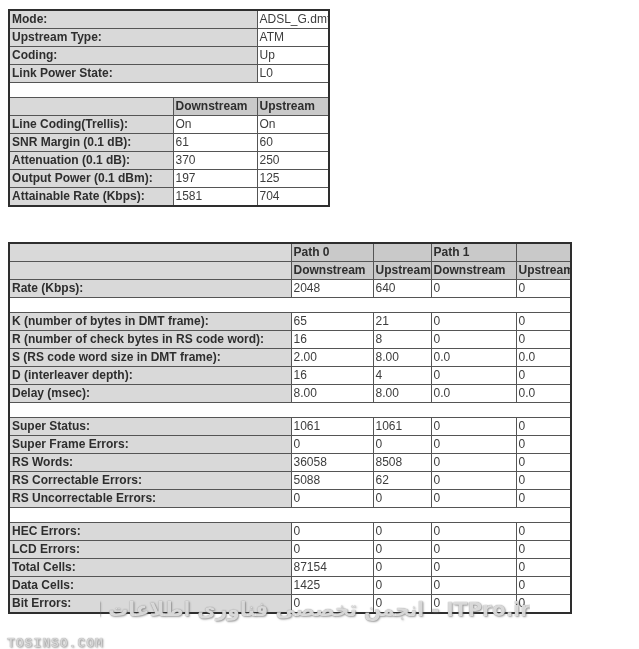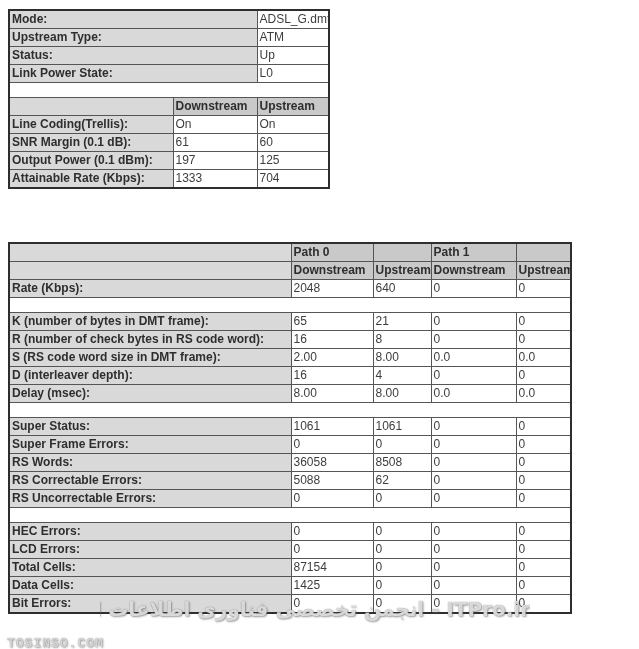--- a/index.html
+++ b/index.html
@@ -64,21 +64,21 @@
     <tbody id="t1-body">
         <tr>
           <td class="label" colspan="2">Mode:</td>
           <td class="val">ADSL_G.dmt</td>
         </tr>
         <tr>
           <td class="label" colspan="2">Upstream Type:</td>
           <td class="val">ATM</td>
         </tr>
         <tr>
-          <td class="label" colspan="2">Status:</td>
+          <td class="label" colspan="2">Coding:</td>
           <td class="val">Up</td>
         </tr>
         <tr>
           <td class="label" colspan="2">Link Power State:</td>
           <td class="val">L0</td>
         </tr>
         <tr class="spacer">
           <td class="" colspan="3"></td>
         </tr>
         <tr>
@@ -90,27 +90,32 @@
           <td class="label">Line Coding(Trellis):</td>
           <td class="val">On</td>
           <td class="val">On</td>
         </tr>
         <tr>
           <td class="label">SNR Margin (0.1 dB):</td>
           <td class="val">61</td>
           <td class="val">60</td>
         </tr>
         <tr>
+          <td class="label">Attenuation (0.1 dB):</td>
+          <td class="val">370</td>
+          <td class="val">250</td>
+        </tr>
+        <tr>
           <td class="label">Output Power (0.1 dBm):</td>
           <td class="val">197</td>
           <td class="val">125</td>
         </tr>
         <tr>
           <td class="label">Attainable Rate (Kbps):</td>
-          <td class="val">1333</td>
+          <td class="val">1581</td>
           <td class="val">704</td>
         </tr>
       </tbody>
   </table>
 
   <table id="t2">
     <colgroup>
       <col style="width:282px">
         <col style="width:82px">
         <col style="width:58px">

